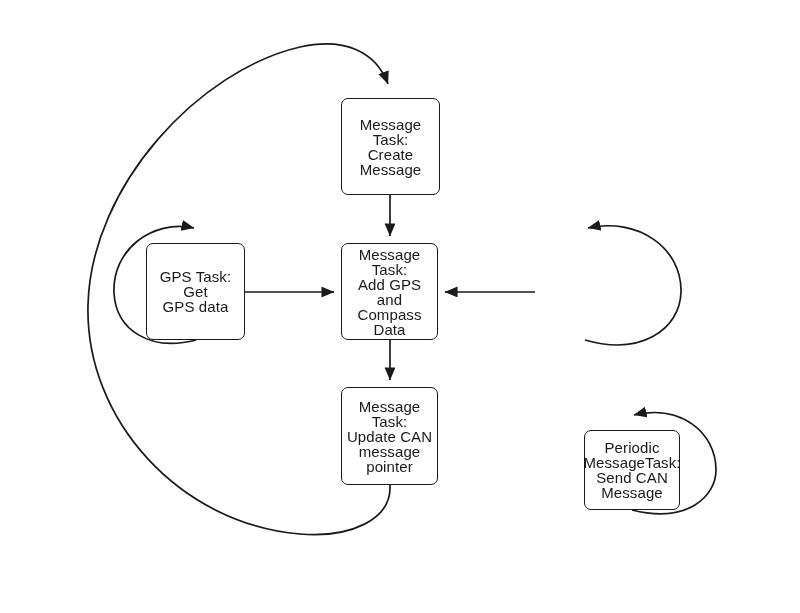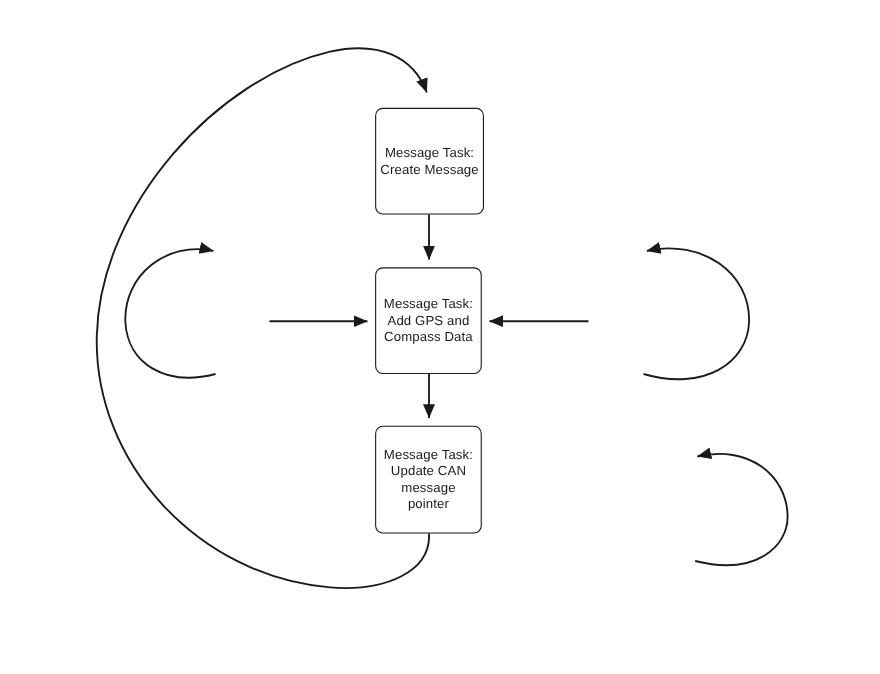--- a/index.html
+++ b/index.html
@@ -32,21 +32,21 @@
     background: #ffffff;
     border: 1.6px solid #1a1a1a;
     border-radius: 7px;
     display: flex;
     align-items: center;
     justify-content: center;
     z-index: 2;
   }
   .node-label {
     font-family: "Liberation Sans", sans-serif;
-    font-size: 12px;
+    font-size: 15px;
     line-height: 15px;
     color: #1a1a1a;
     text-align: center;
     white-space: pre-line;
     letter-spacing: 0.1px;
     padding: 0 3px;
   }
 </style>
 </head>
 <body>
@@ -70,28 +70,38 @@
       <path d="M 585 340 C 640 356 680 330 681 292 C 682 248 638 217 588 228"></path>
       <path d="M 632 510 C 688 524 716 496 716 470 C 716 432 680 404 634 415"></path>
     </g>
   </svg>
 
   <div class="node" style="left: 341px; top: 98px; width: 99px; height: 97px;">
     <span class="node-label">Message Task:
 Create Message</span>
   </div>
 
+  <div class="node" style="left: 146px; top: 243px; width: 99px; height: 97px;">
+    <span class="node-label">GPS Task: Get
+GPS data</span>
+  </div>
 
   <div class="node" style="left: 341px; top: 243px; width: 97px; height: 97px;">
     <span class="node-label">Message Task:
 Add GPS and
 Compass Data</span>
   </div>
 
 
   <div class="node" style="left: 341px; top: 387px; width: 97px; height: 98px;">
     <span class="node-label">Message Task:
 Update CAN
 message pointer</span>
   </div>
 
+  <div class="node" style="left: 584px; top: 430px; width: 96px; height: 80px;">
+    <span class="node-label">Periodic
+MessageTask:
+Send CAN
+Message</span>
+  </div>
 
 </div>
 
 </body></html>

